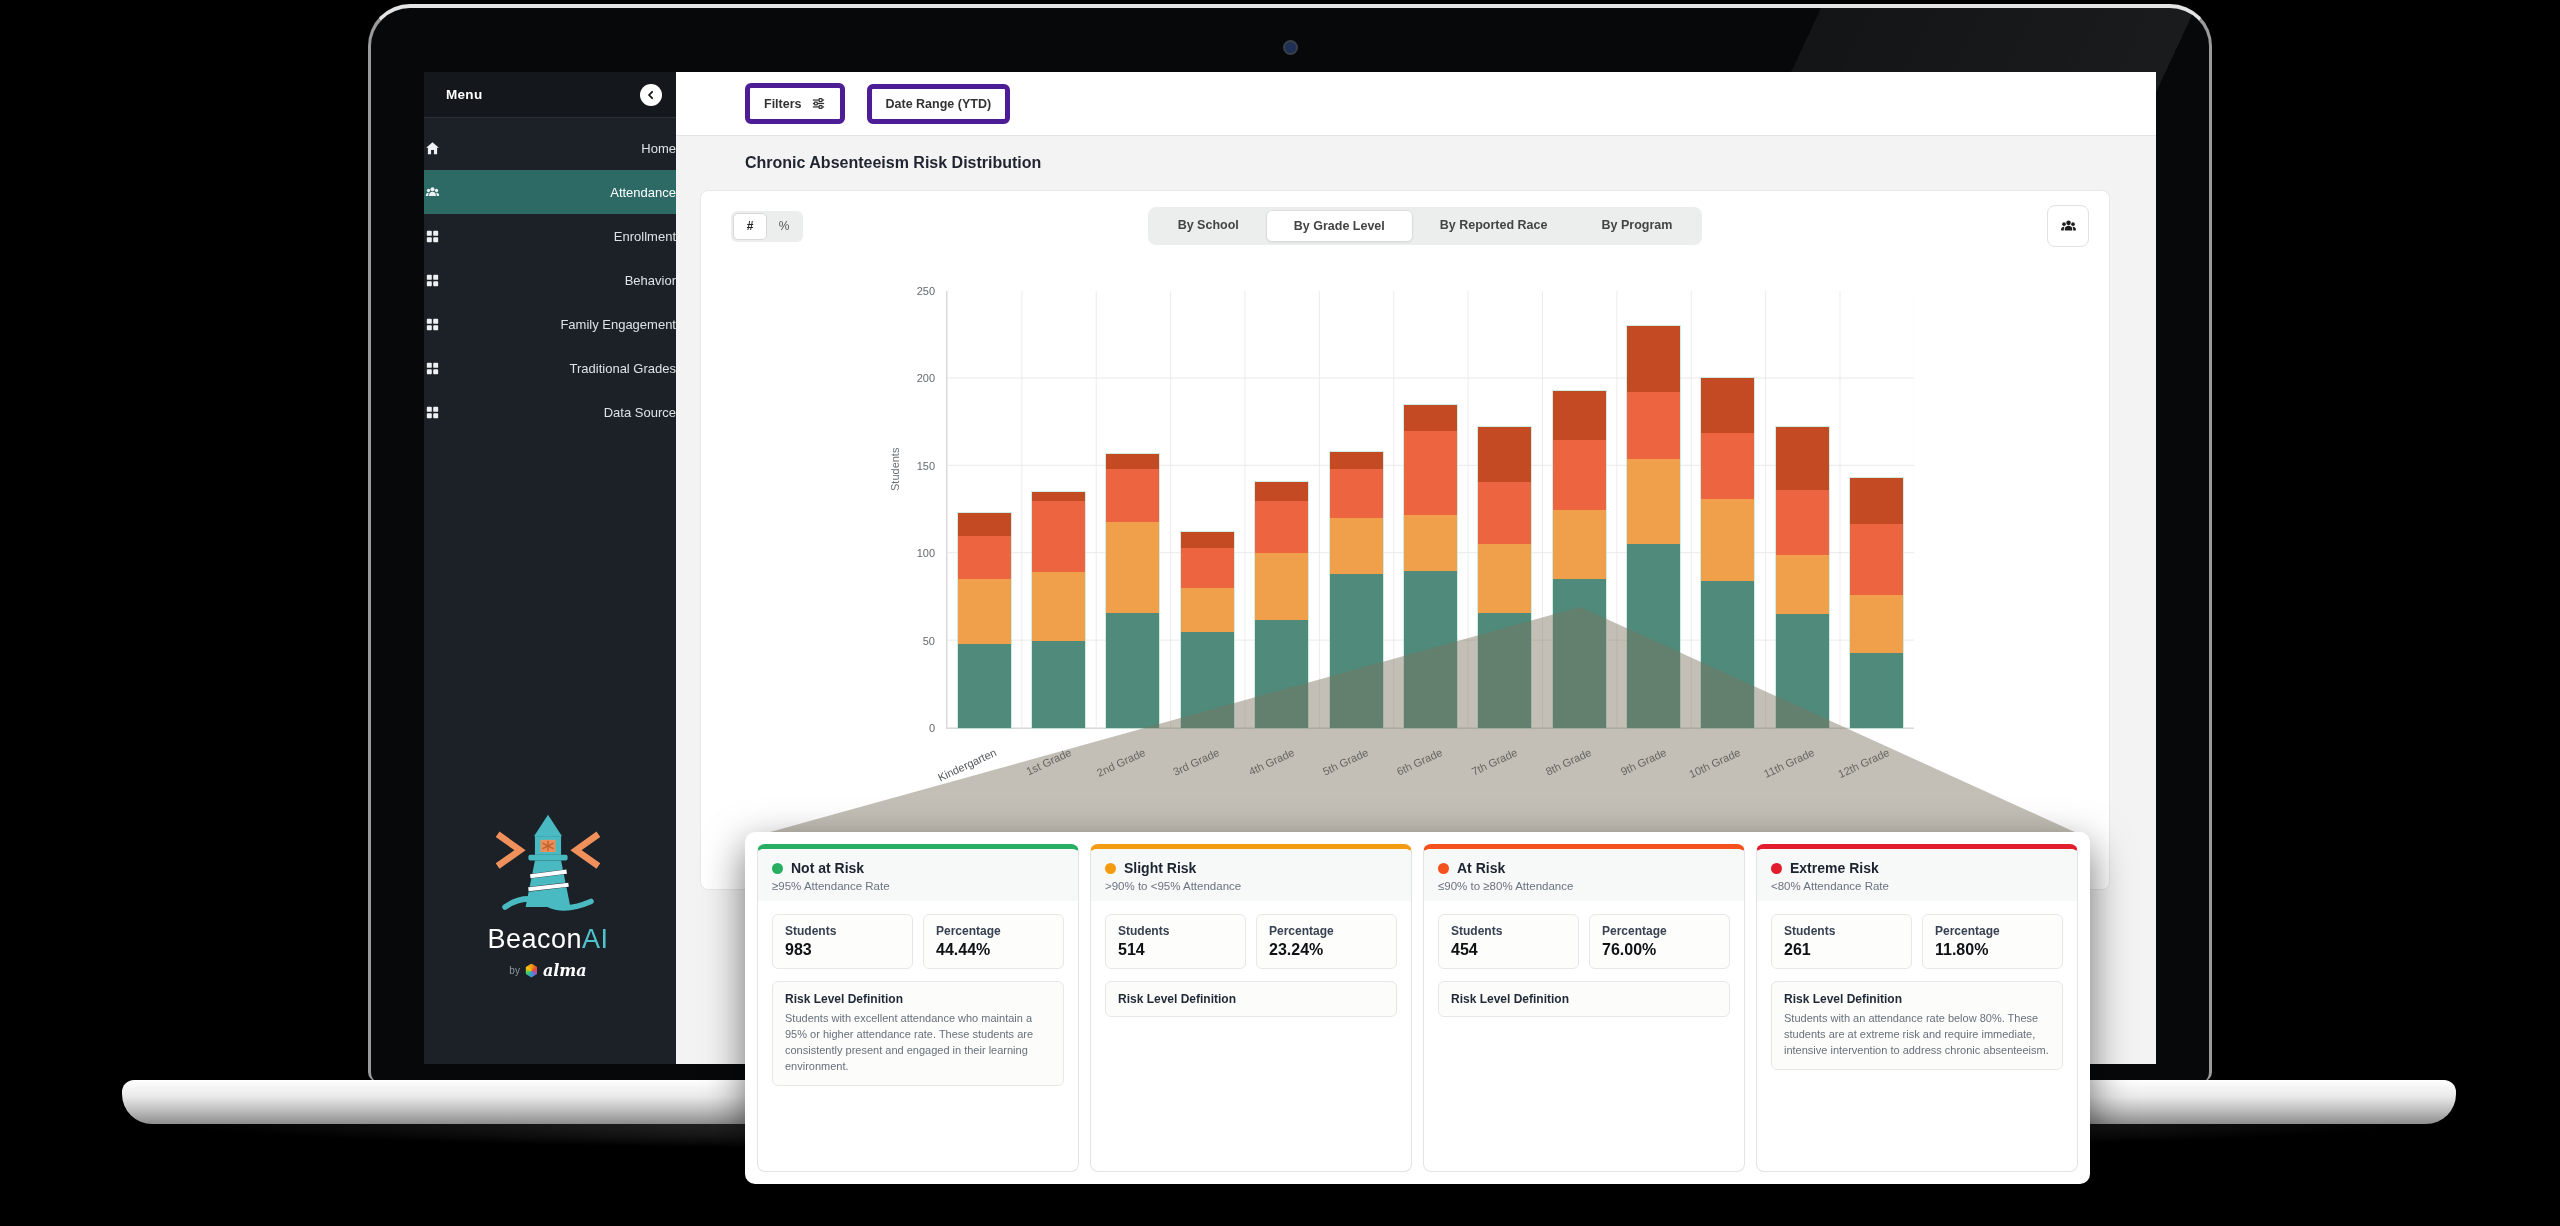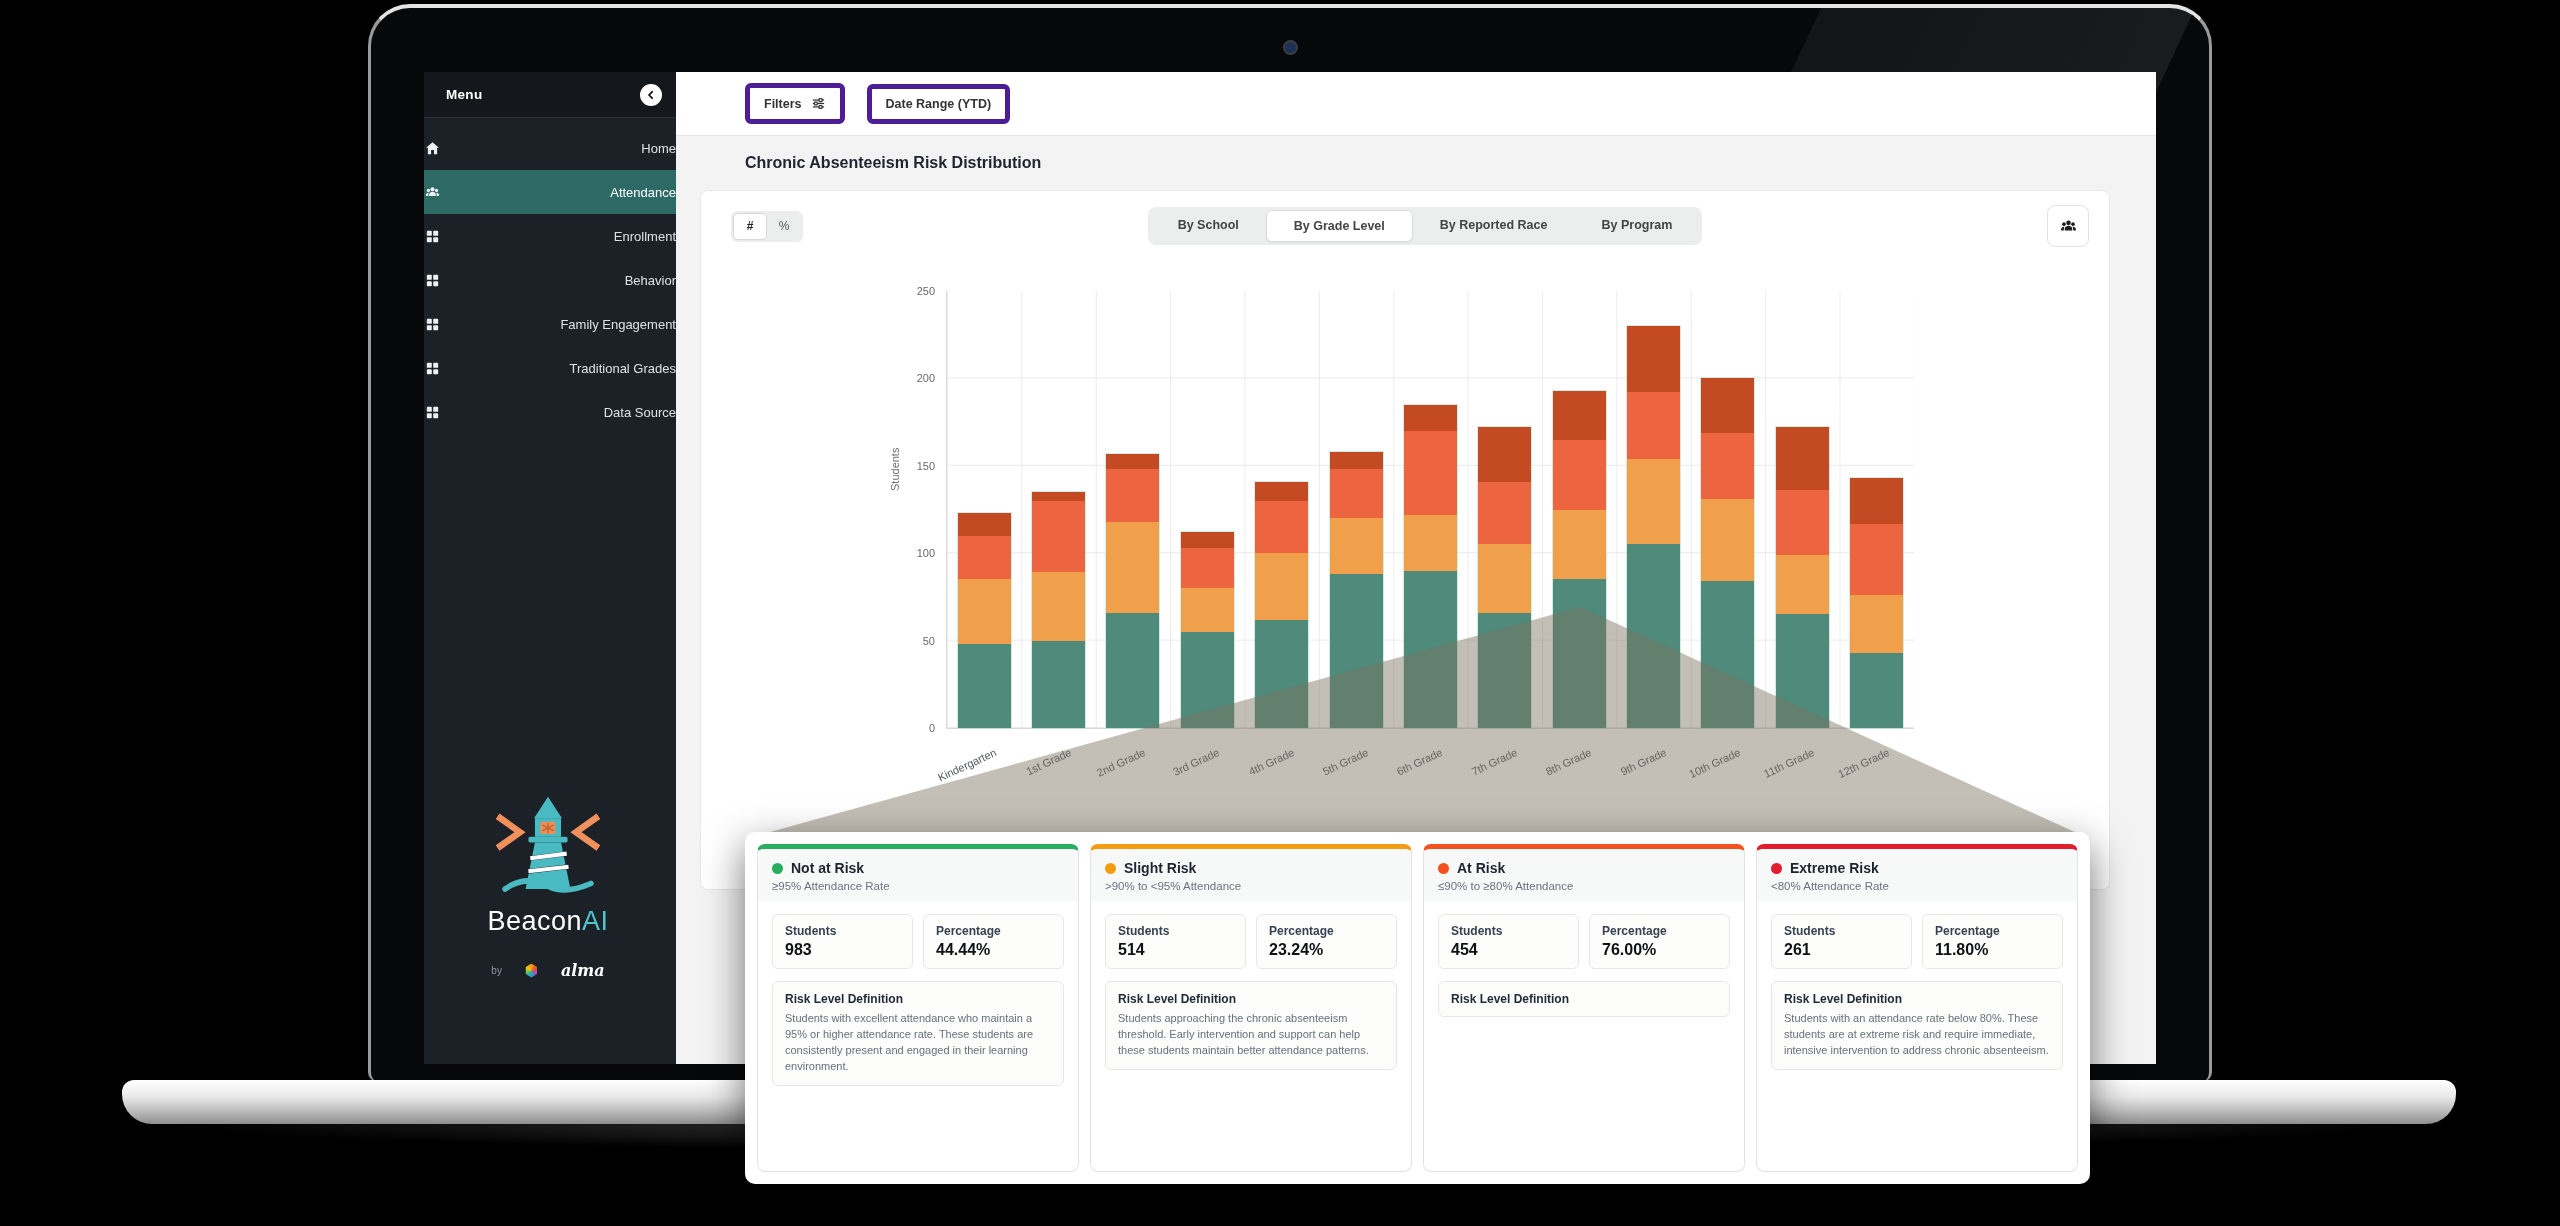--- a/index.html
+++ b/index.html
@@ -30,21 +30,21 @@
   .sb-collapse svg{width:14px;height:14px;}
   .sb-nav{padding-top:8px;}
   .sb-item{height:44px;display:flex;align-items:center;gap:14px;cursor:pointer;font-size:13px;color:#dde2e6;justify-content:space-between;}
   .sb-item.active{background:#2d6a66;color:#fff;}
   .sb-item .ic{width:17px;height:17px;display:inline-flex;color:#eef1f3;}
   .sb-item .ic svg{width:100%;height:100%;}
   .sb-logo{position:absolute;bottom:84px;left:0;right:4px;text-align:center;}
   .sb-logo svg.lh{width:150px;height:112px;display:block;margin:0 auto;}
   .brand{font-size:27px;letter-spacing:.5px;margin-top:2px;}
   .brand .b1{color:#fff;} .brand .b2{color:#4fc3cd;}
-  .byline{margin-top:24px;display:flex;align-items:center;justify-content:center;gap:23px;}
+  .byline{margin-top:6px;display:flex;align-items:center;justify-content:center;gap:5px;}
   .byline .by{font-size:10px;color:#8e979e;}
   .hexa{width:13px;height:14px;clip-path:polygon(50% 0,93% 25%,93% 75%,50% 100%,7% 75%,7% 25%);
     background:conic-gradient(#f39c12,#e74c3c,#9b59b6,#3498db,#2ecc71,#f1c40f,#f39c12);}
   .byline .alma{font-family:"DejaVu Serif",serif;font-style:italic;font-weight:bold;font-size:16px;color:#fff;}
   
   .main{flex:1;background:#f2f3f2;position:relative;}
   .topbar{height:64px;background:#fff;border-bottom:1px solid #e4e4e4;display:flex;align-items:center;
     padding-left:69px;gap:22px;box-sizing:border-box;}
   .btn{display:inline-flex;align-items:center;gap:9px;background:#fff;border:5px solid #4c1d95;border-radius:6px;
     padding:8px 14px;font-size:12.5px;font-weight:600;color:#333;cursor:pointer;}
@@ -442,21 +442,20 @@
         <div class="stat-label">Students</div>
         <div class="stat-value">514</div>
       </div>
       <div class="stat-box">
         <div class="stat-label">Percentage</div>
         <div class="stat-value">23.24%</div>
       </div>
     </div>
     <div class="rc-def">
       <div class="def-title">Risk Level Definition</div>
-      <div class="def-text">Students approaching the chronic absenteeism threshold. Early intervention and support can help these students maintain better attendance patterns.</div>
     </div>
   </div>
 
   <div class="risk-card" style="border-top-color: rgb(244, 81, 30);">
     <div class="rc-head">
       <div class="rc-title-row">
           <span class="dot" style="background: rgb(244, 81, 30);"></span>
           <span class="rc-title">At Risk</span>
         </div>
       <div class="rc-sub">≤90% to ≥80% Attendance</div>

